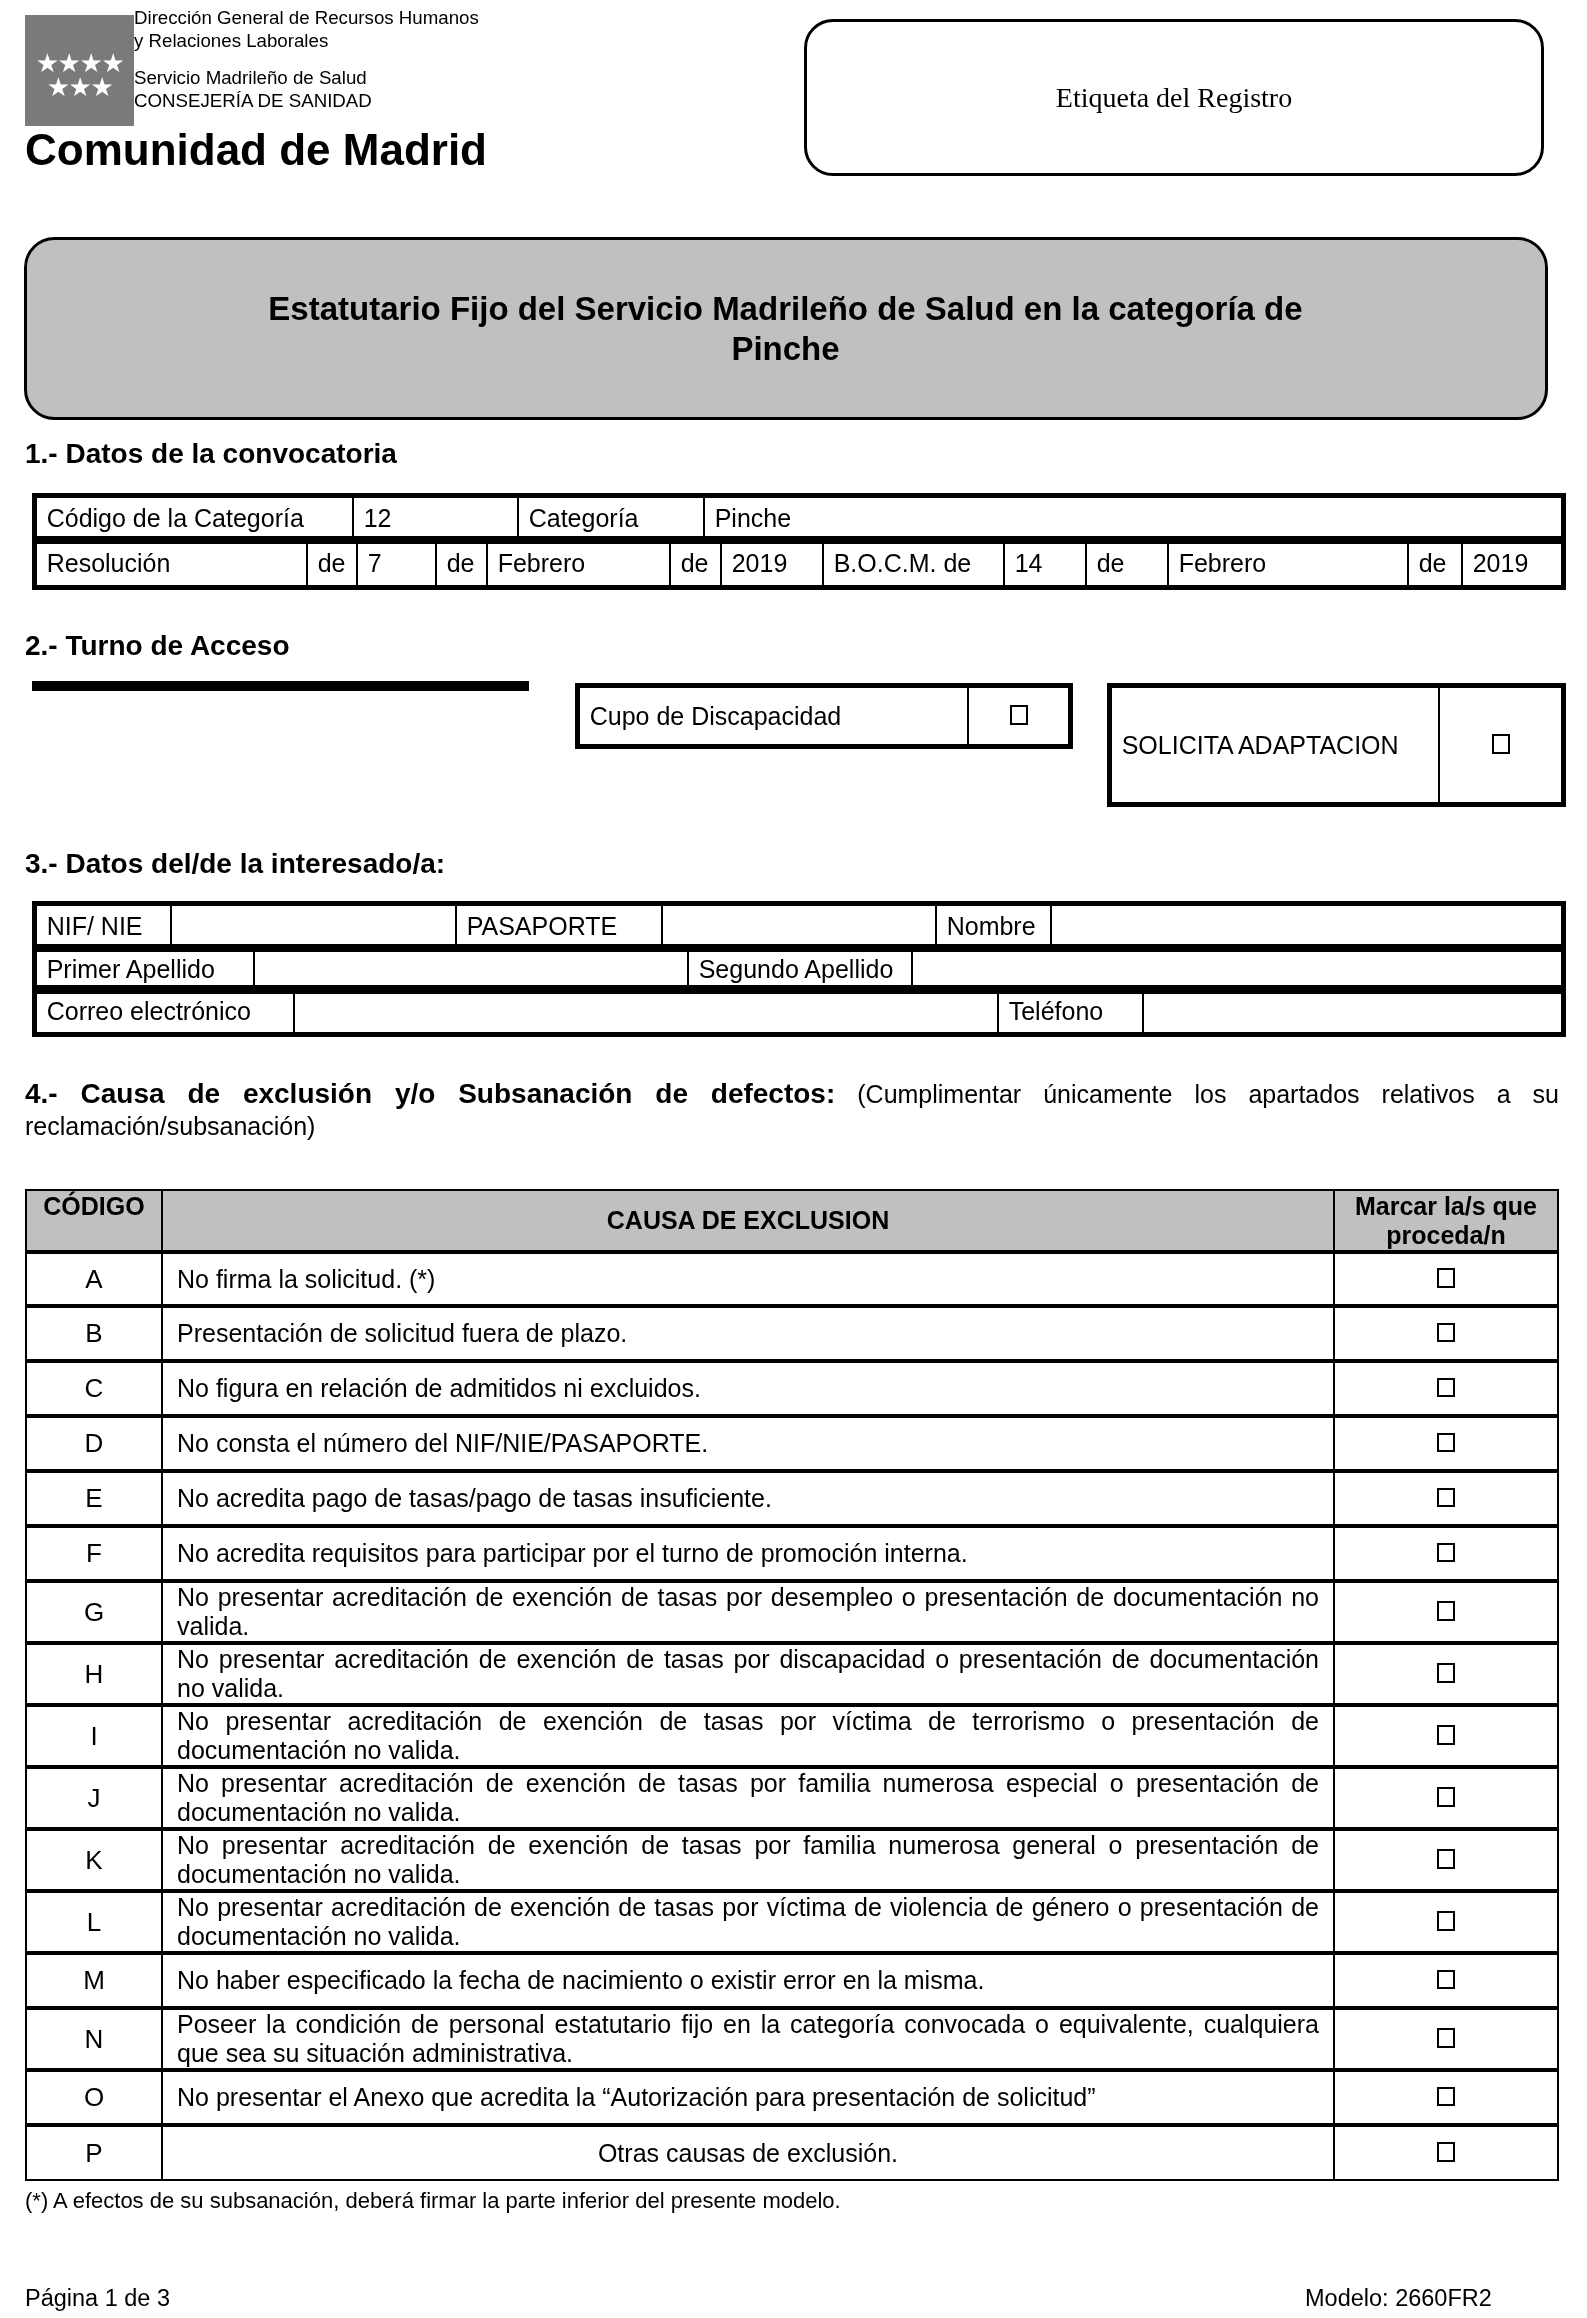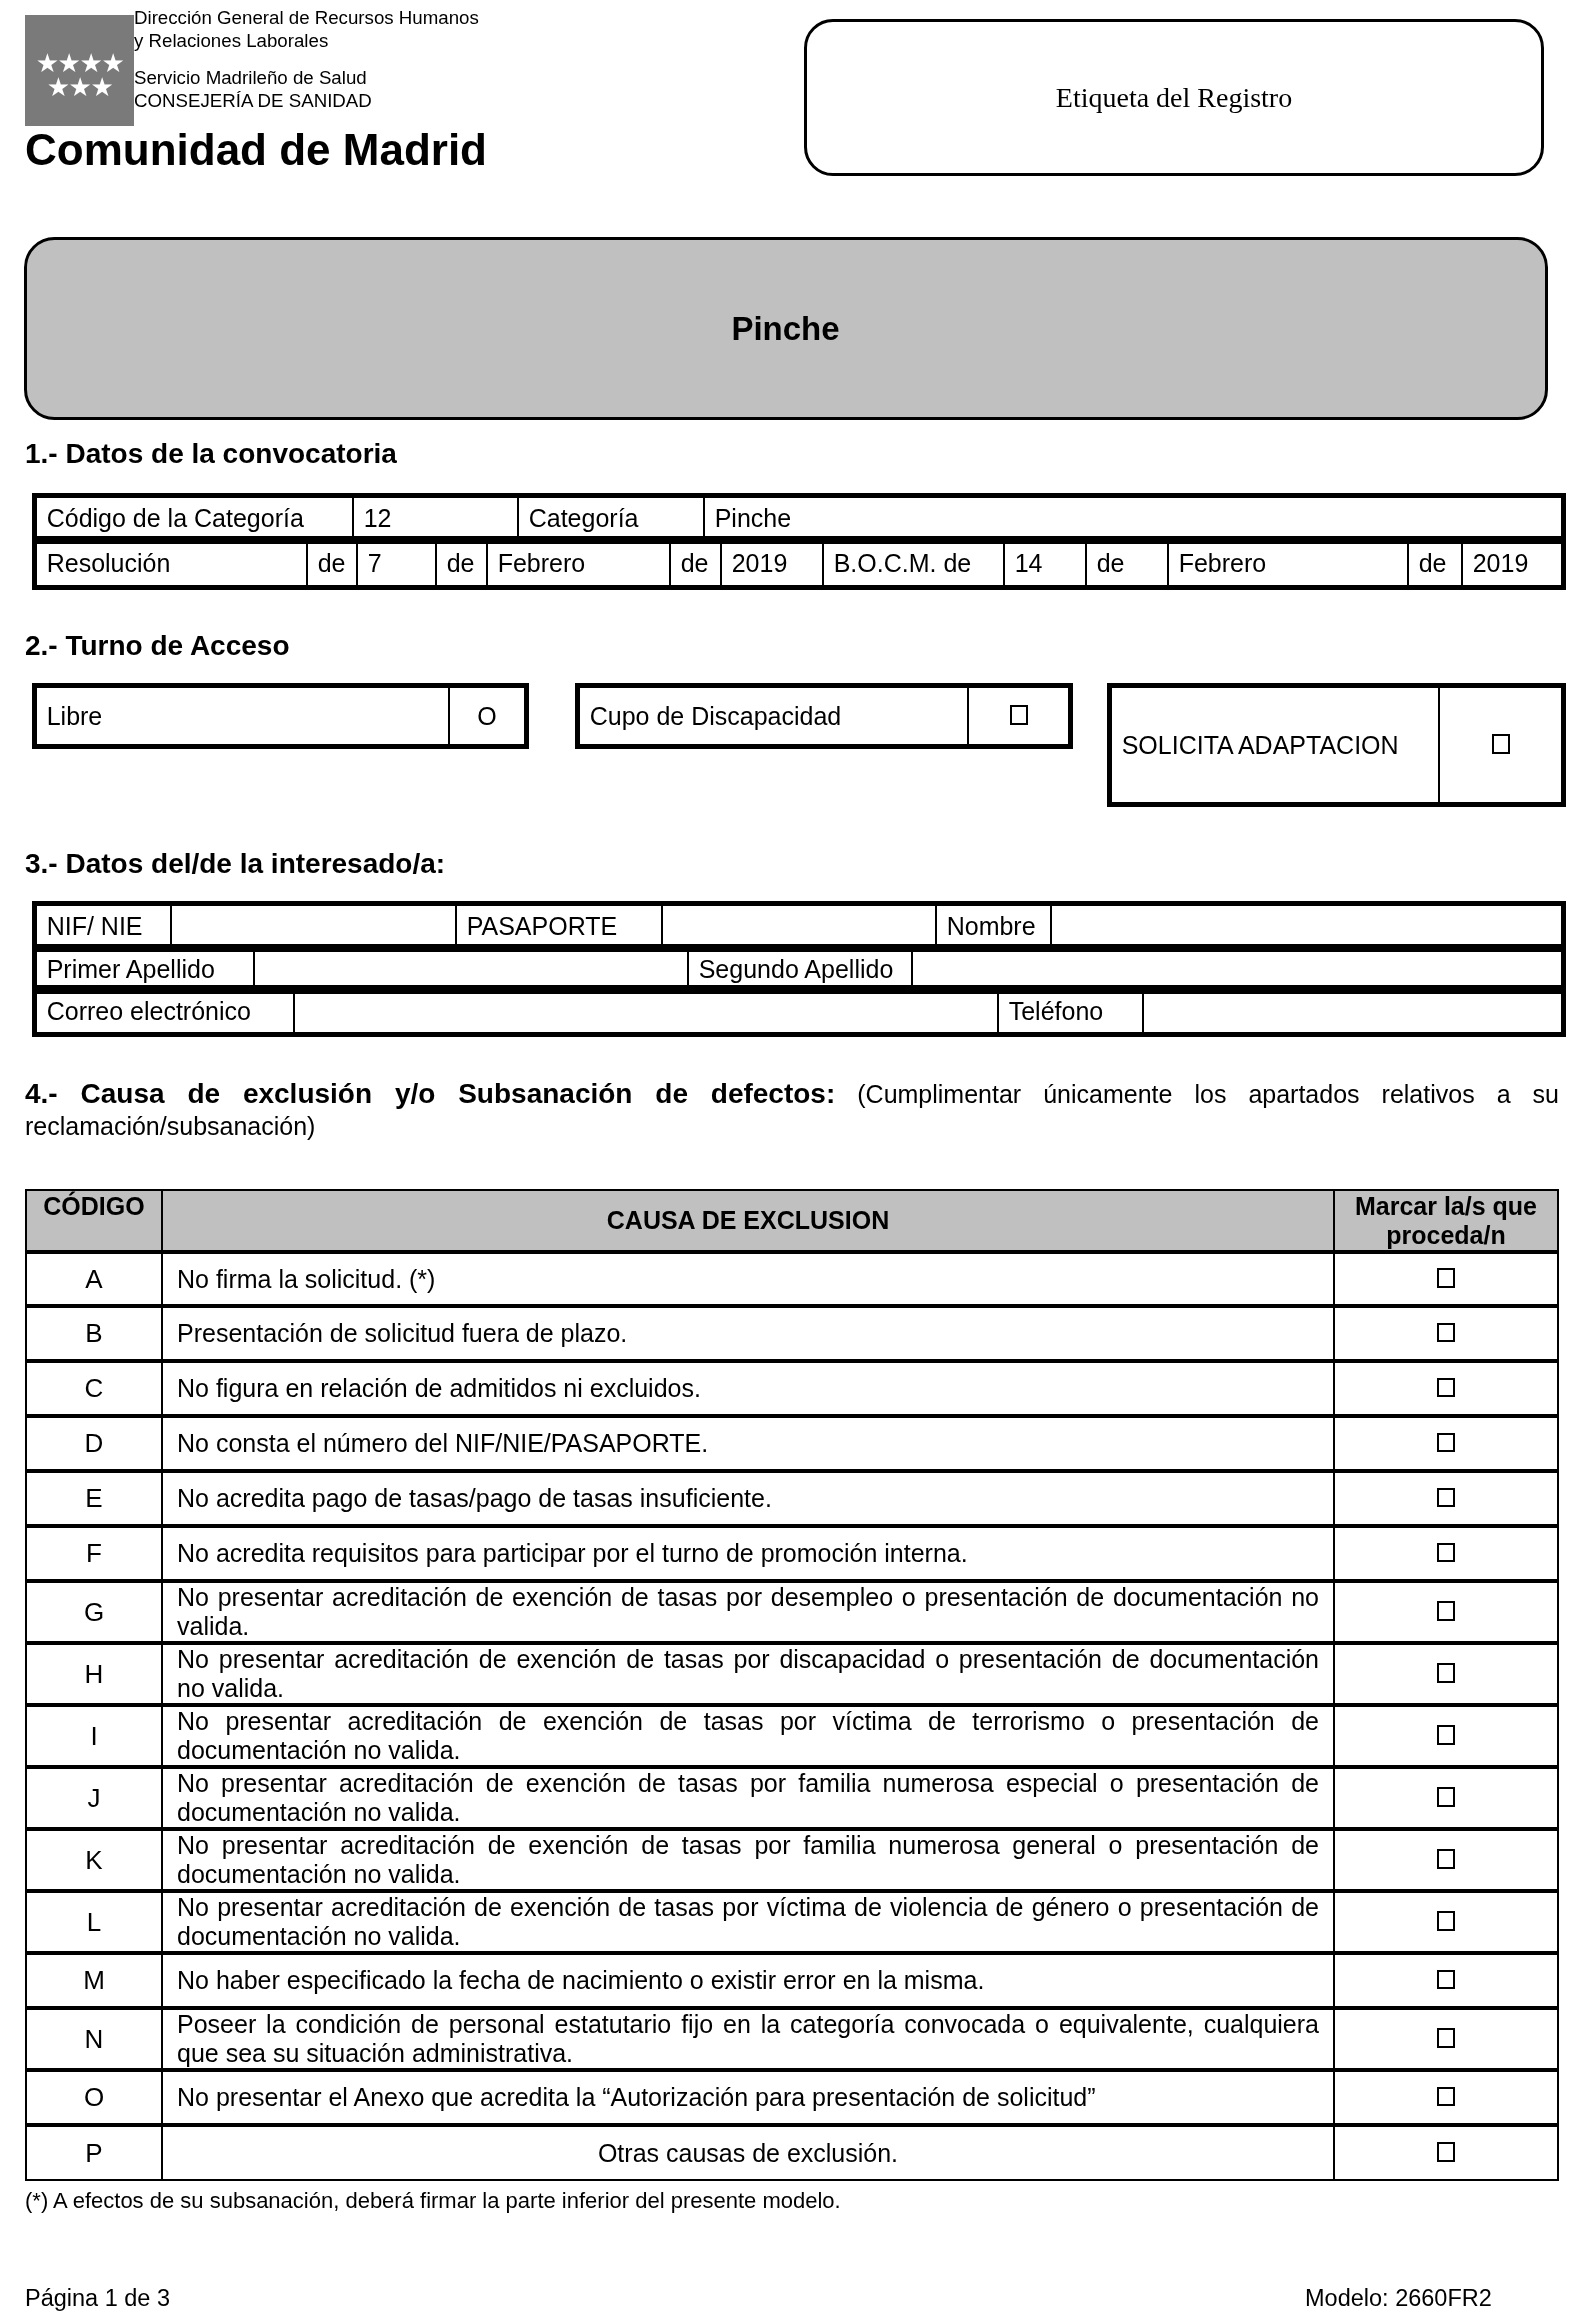--- a/index.html
+++ b/index.html
@@ -66,20 +66,21 @@
   <div>Servicio Madrileño de Salud</div>
   <div>CONSEJERÍA DE SANIDAD</div>
 </div>
 <div class="abs brand">Comunidad de Madrid</div>
 
 <div class="abs reg-box">
   <span>Etiqueta del Registro</span>
 </div>
 
 <div class="abs title-box">
+  <div>Estatutario Fijo del Servicio Madrileño de Salud en la categoría de</div>
   <div>Pinche</div>
 </div>
 
 <div class="abs sec-head" style="left:25px;top:438px;">1.- Datos de la convocatoria</div>
 
 <table class="frm outer-thick" style="left:35px;top:496px;width:1528px;">
   <colgroup>
       <col style="width:317px">
       <col style="width:165px">
       <col style="width:186px">
@@ -130,24 +131,20 @@
   </table>
 
 <div class="abs sec-head" style="left:25px;top:630px;">2.- Turno de Acceso</div>
 
 <table class="frm outer-thick" style="left:35px;top:686px;width:491px;">
   <colgroup>
       <col style="width:413px">
       <col>
     </colgroup>
   <tbody>
-      <tr style="height:58px">
-    <td>Libre</td>
-    <td class="radio-o">O</td>
-  </tr>
 </tbody>
   </table>
 
 <table class="frm outer-thick" style="left:578px;top:686px;width:492px;">
   <colgroup>
       <col style="width:389px">
       <col style="width:58px">
       <col>
     </colgroup>
   <tbody>

